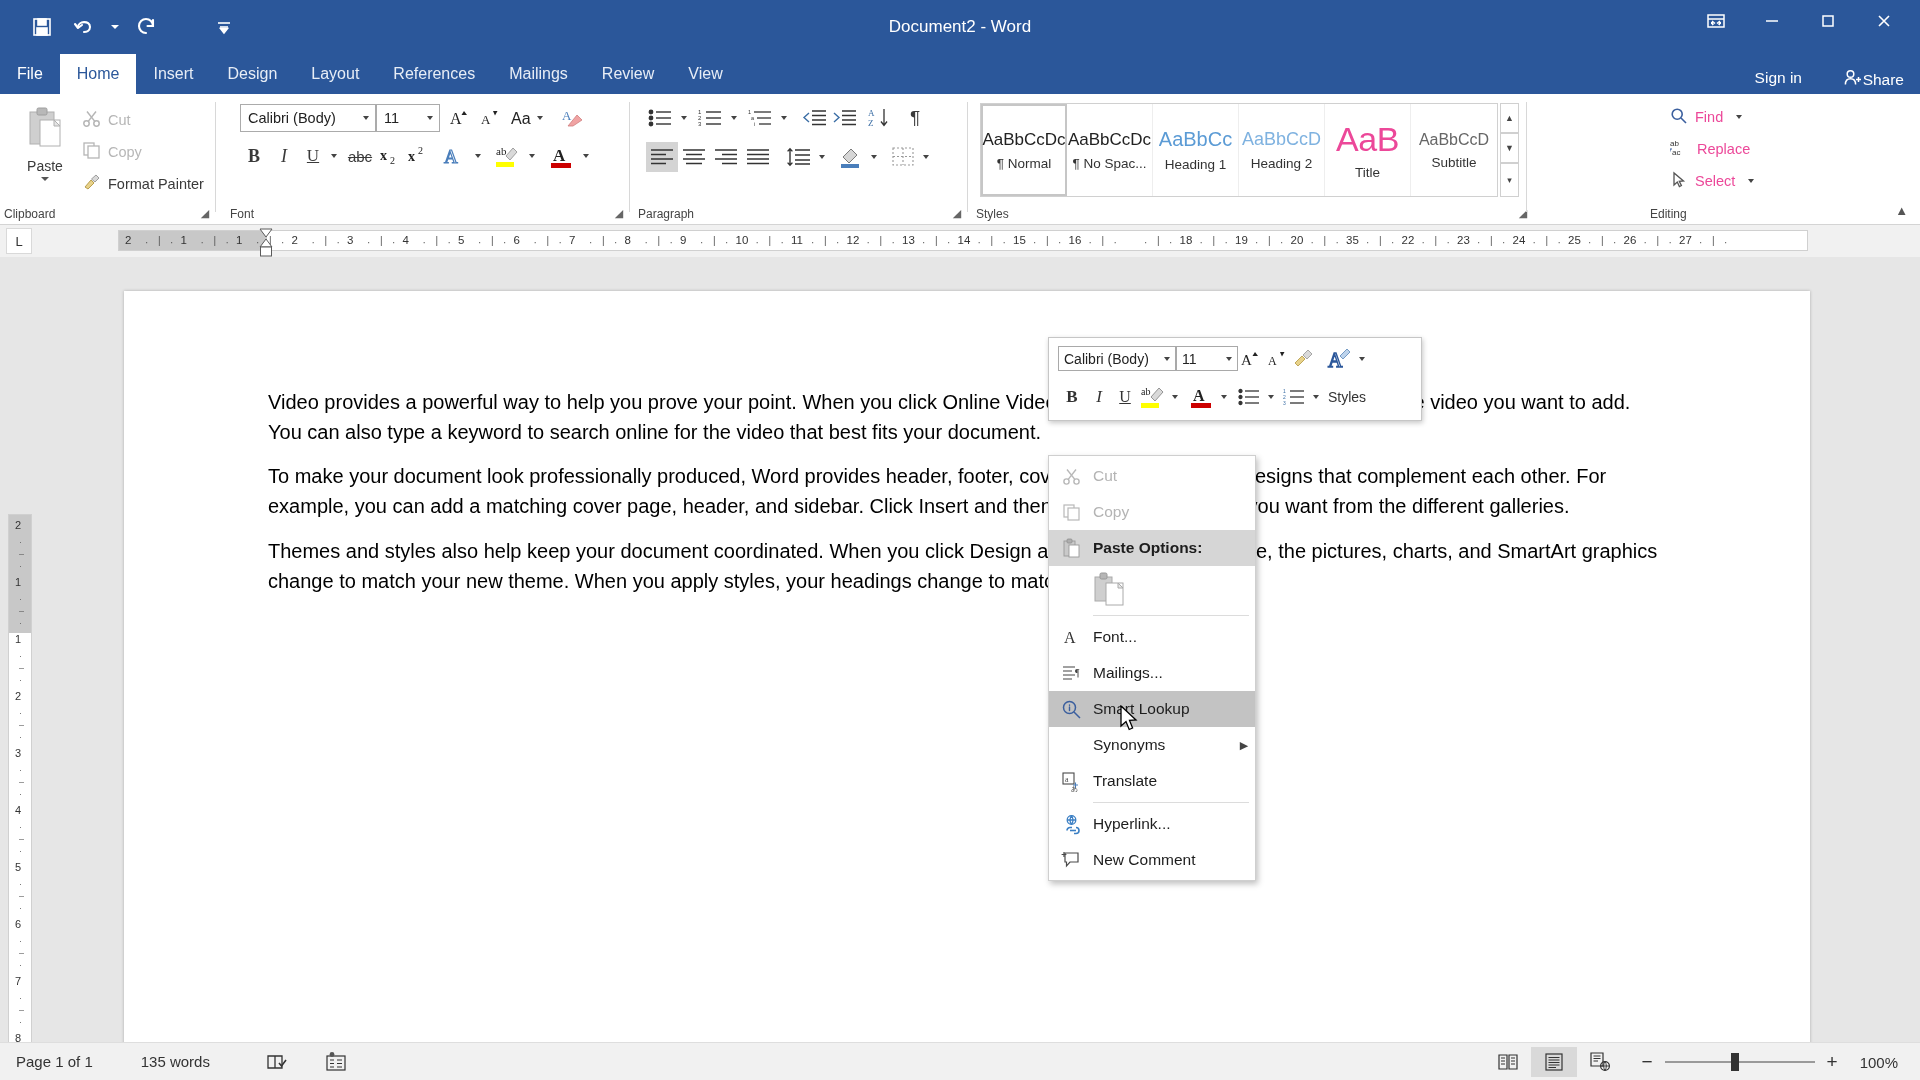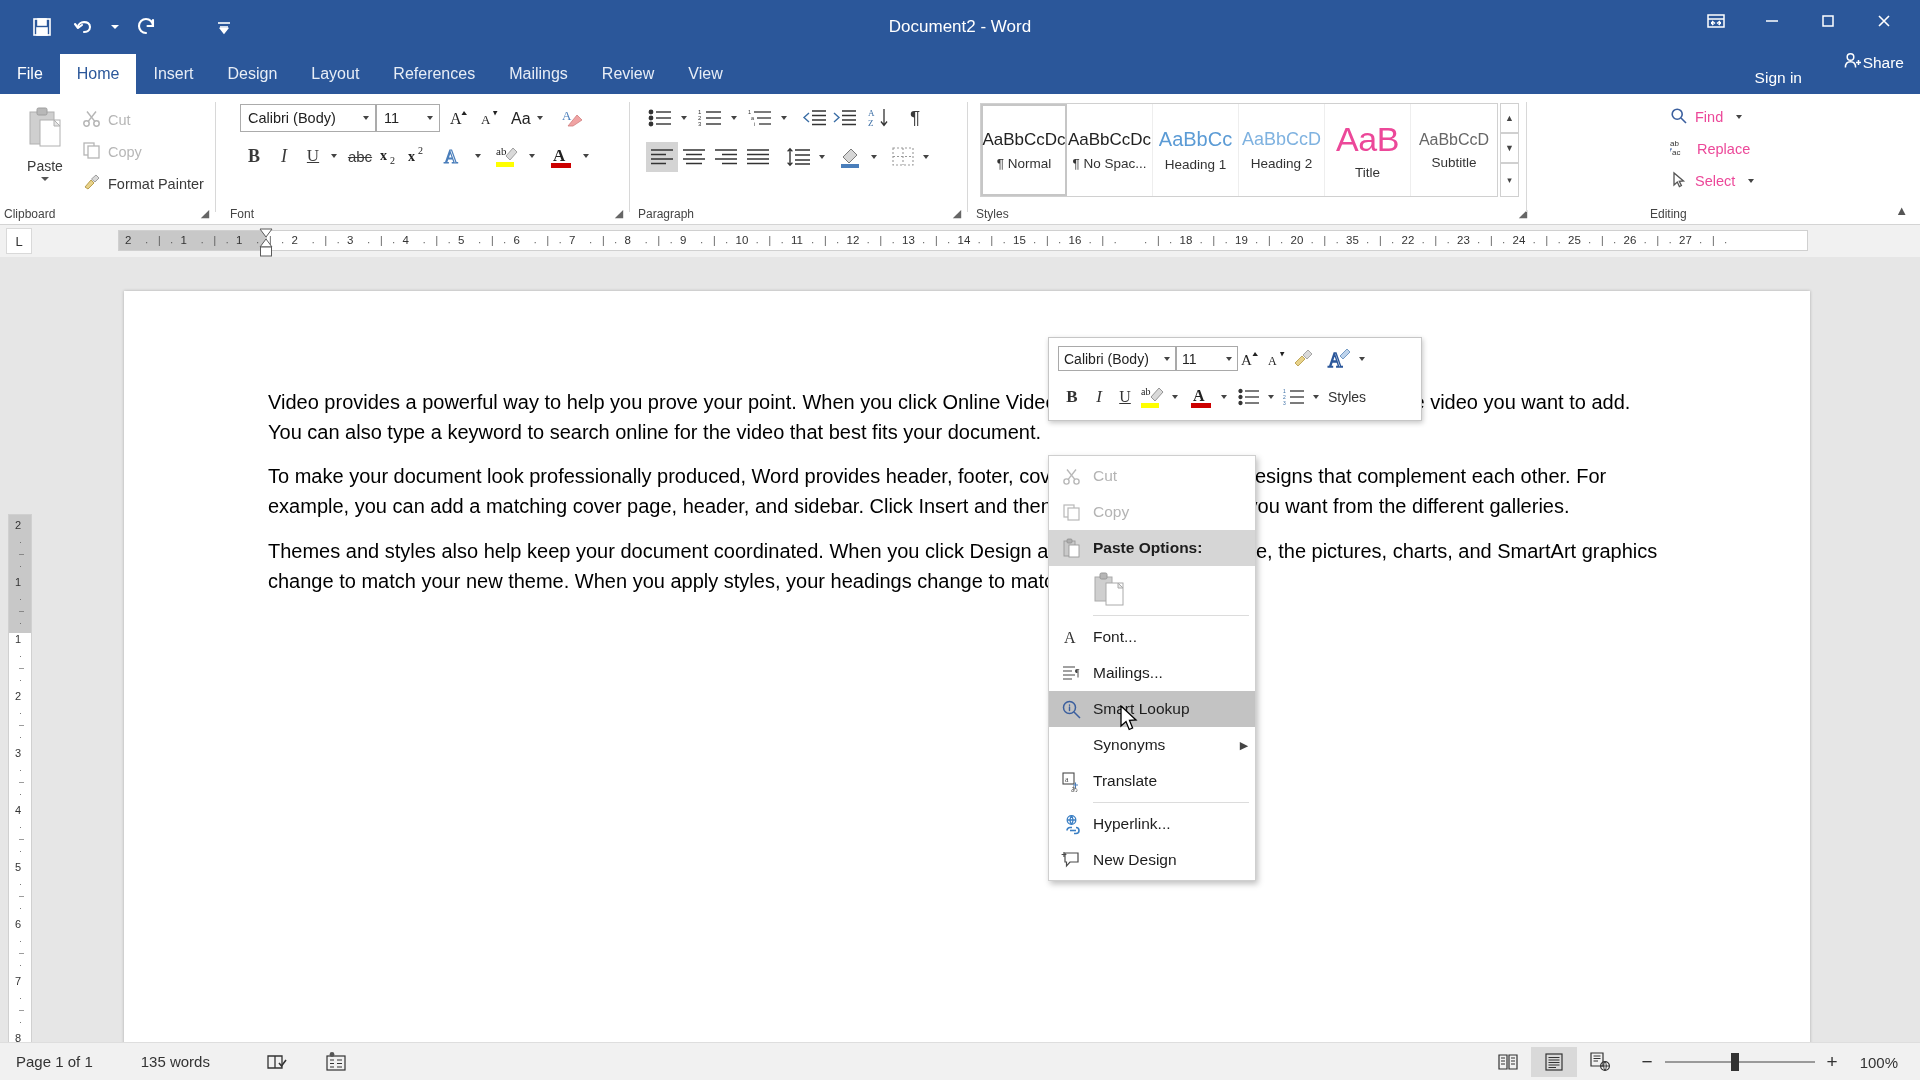--- a/index.html
+++ b/index.html
@@ -56,21 +56,21 @@
   .tellme {
     display: flex; align-items: center; gap: 9px;
     color: #dbe5f2; font-size: 16px; margin-left: 26px; height: 40px;
   }
   .tellme svg { display: block; }
   .signin {
     position: absolute; right: 118px; bottom: 7px;
     color: #fff; font-size: 15.5px;
   }
   .share {
-    position: absolute; right: 16px; bottom: 20px;
+    position: absolute; right: 16px; bottom: 3px;
     color: #fff; font-size: 15.5px;
     display: flex; align-items: center; gap: 0;
   }
 
   
   .ribbon {
     position: absolute; left: 0; top: 94px; width: 1920px; height: 131px;
     background: #fff; border-bottom: 1px solid #d4d4d4;
   }
   .rgroup { position: absolute; top: 0; height: 131px; }
@@ -1044,21 +1044,21 @@
     <span class="ci-label">Hyperlink...</span>
   </div>
 
   <div class="ctx-item">
     <span class="ci-icon">
       <svg width="21" height="20" viewBox="0 0 21 20" fill="none" stroke="#4a4a4a" stroke-width="1.2">
         <path d="M4 3 L17 3 L17 12 L9 12 L5.5 16 L5.5 12 L4 12 Z"></path>
         <path d="M3 2 L3 7 M0.6 4.5 L5.4 4.5" stroke="#4a4a4a"></path>
       </svg>
     </span>
-    <span class="ci-label">New Design</span>
+    <span class="ci-label">New Comment</span>
   </div>
 </div>
 
 <div class="cursor-arrow">
   <svg width="22" height="30" viewBox="0 0 22 30">
     <path d="M1 1 L1 21 L6 16.5 L9.2 24.5 L12.6 23 L9.5 15.4 L16 15 Z" fill="#fff" stroke="#000" stroke-width="1.3"></path>
   </svg>
 </div>
 
 <div class="statusbar">

